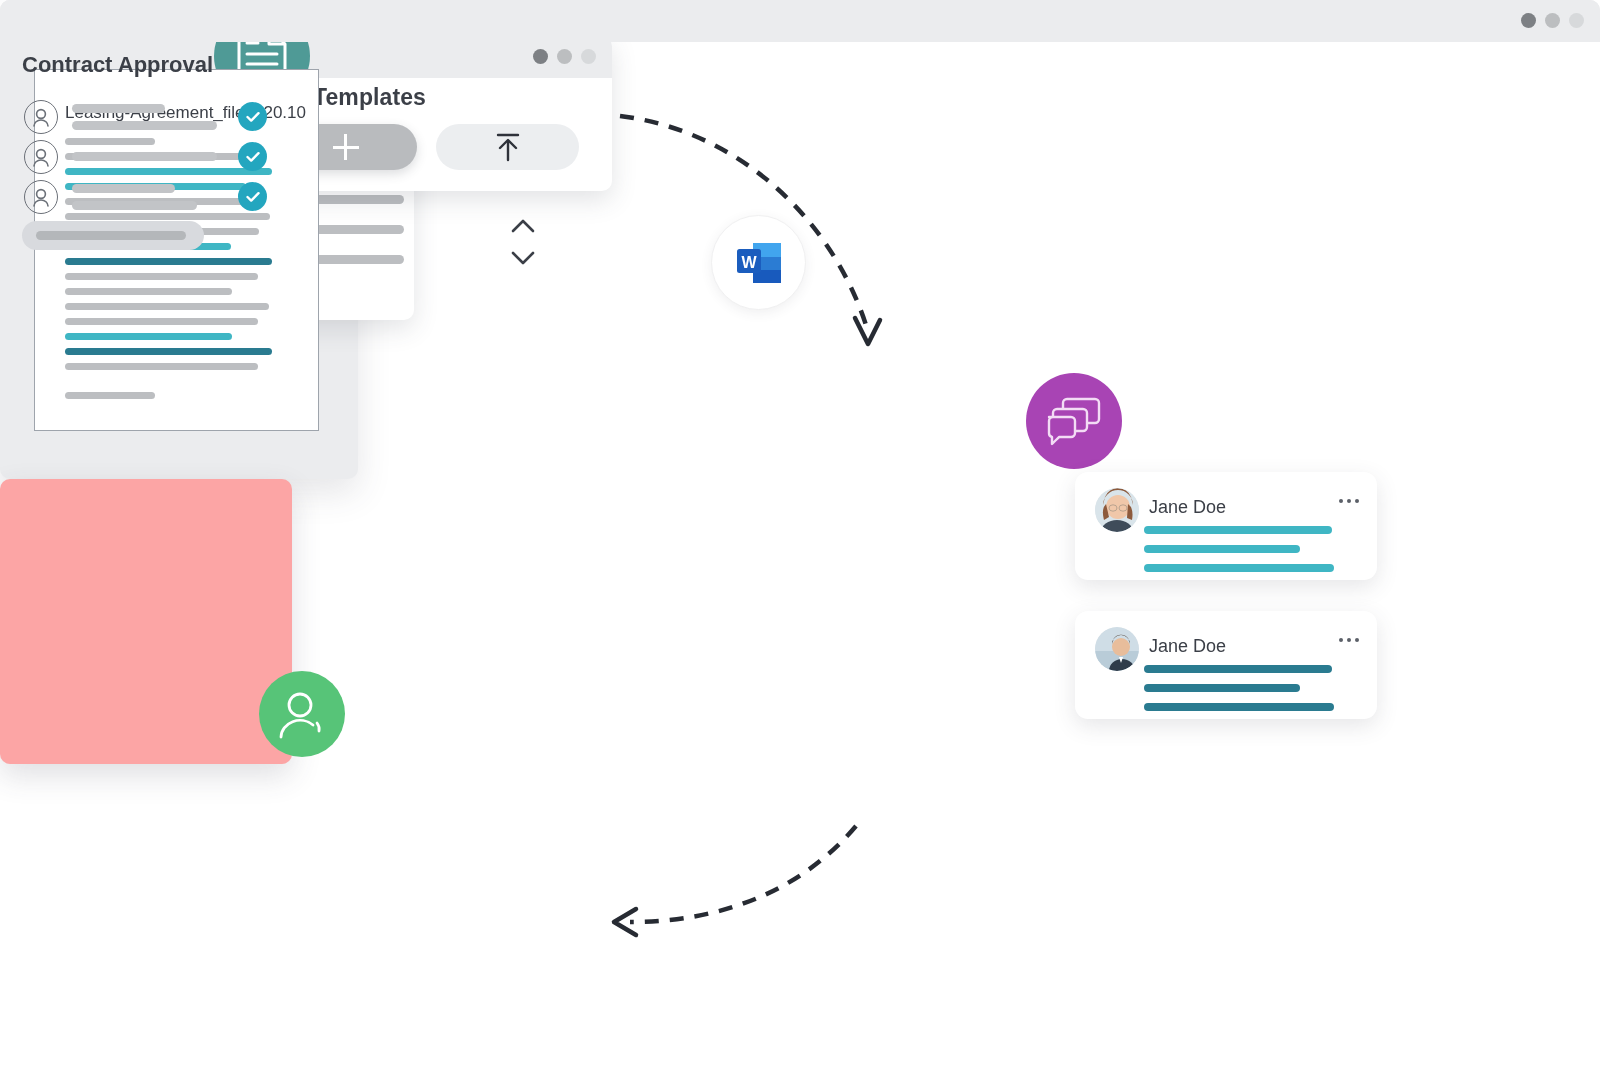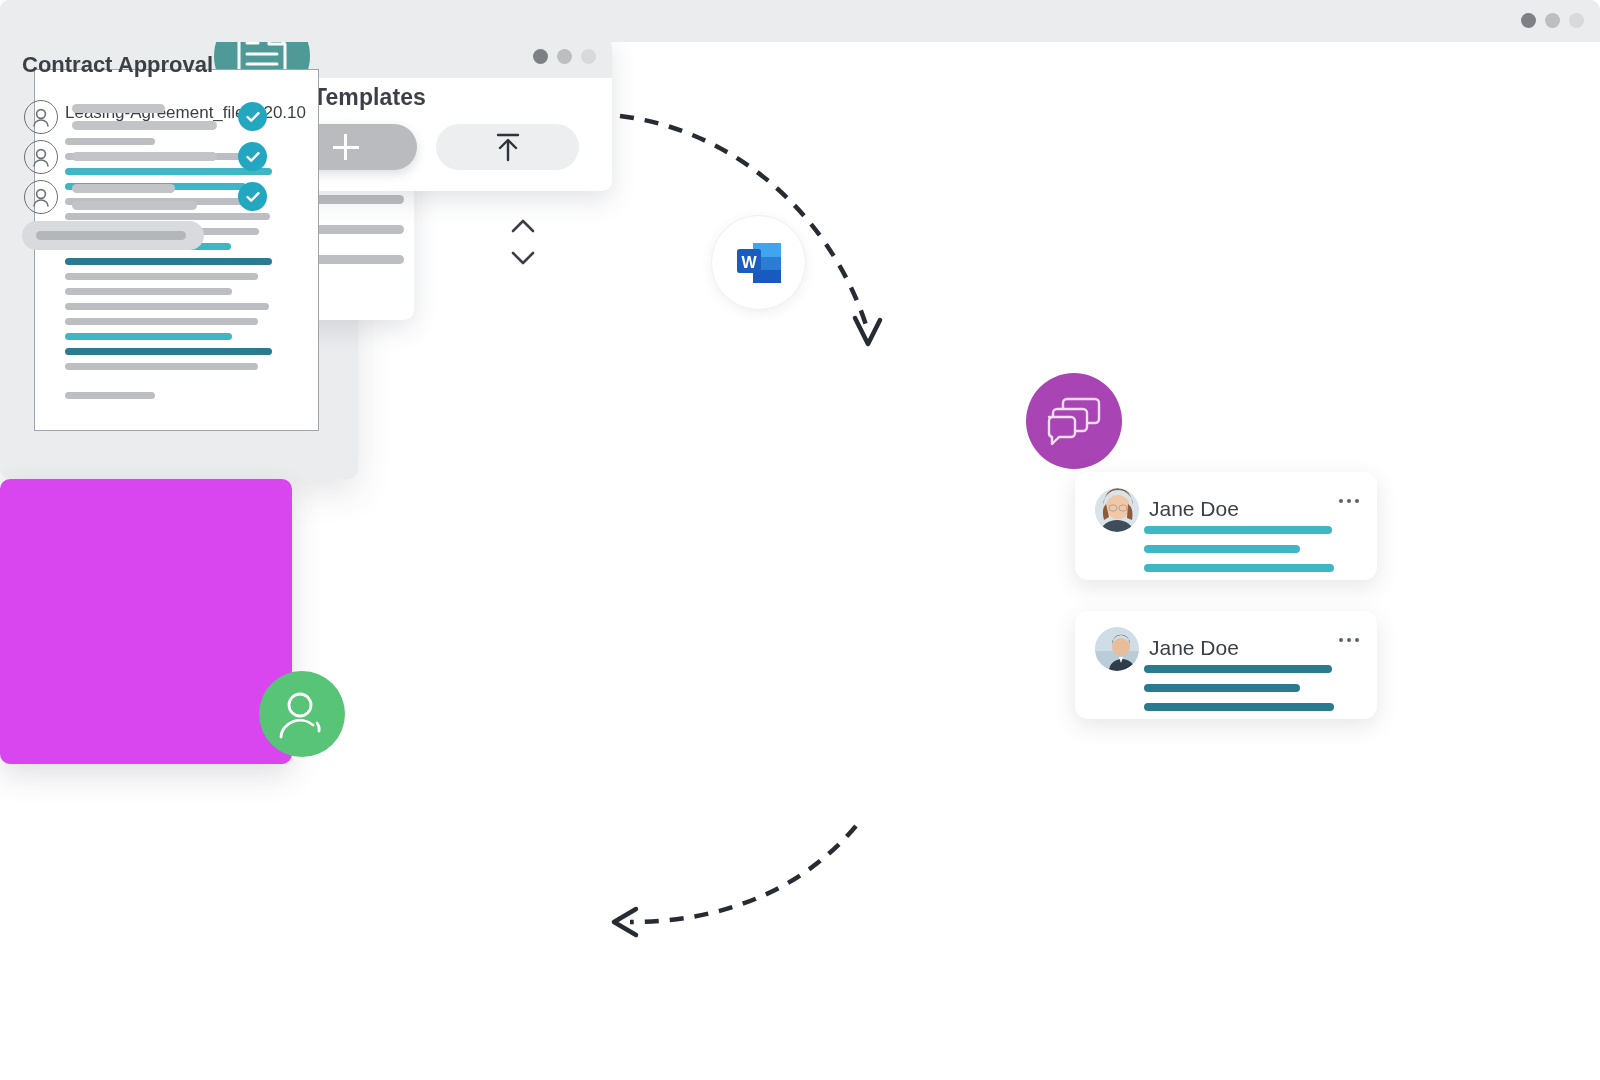--- a/index.html
+++ b/index.html
@@ -87,29 +87,29 @@
   .docline{position:absolute;left:30px;height:7px;border-radius:4px;}
 
   
   .comment-card{position:absolute;width:302px;height:108px;
     background:#ffffff;border-radius:13px;
     box-shadow:0 7px 22px rgba(60,64,80,.13);}
   #comment-card-jane{left:1075px;top:472px;}
   #comment-card-john{left:1075px;top:611px;}
   .avatar{position:absolute;left:20px;top:16px;width:44px;height:44px;
     border-radius:50%;overflow:hidden;background:#dfe6ea;}
-  .comment-name{position:absolute;left:74px;top:25px;font-size:21px;color:#3b3f47;}
+  .comment-name{position:absolute;left:74px;top:25px;font-size:18px;color:#3b3f47;}
   .more-icon{position:absolute;right:18px;top:27px;display:flex;gap:4px;}
   .more-icon i{width:4px;height:4px;border-radius:50%;background:#5c6068;display:block;}
   .cline{position:absolute;left:69px;height:8px;border-radius:4px;}
 
   
   #approval-window{
     left:300px;top:722px;width:292px;height:285px;
-    background:#d946ef;border-radius:10px;
+    background:#fca5a5;border-radius:10px;
     box-shadow:0 12px 30px rgba(60,64,80,.16);
   }
   #approval-title{position:absolute;left:22px;top:52px;
     font-size:22px;font-weight:700;color:#3b3f47;}
   .approval-row{position:absolute;left:24px;width:245px;height:40px;}
   .person-circle{position:absolute;left:0;top:0;width:32px;height:32px;
     border-radius:50%;border:1.6px solid #6b7078;}
   .arow-line{position:absolute;height:9px;border-radius:5px;background:#c2c4c7;}
   .check-badge{position:absolute;width:29px;height:29px;border-radius:50%;
     background:#23a6bf;display:flex;align-items:center;justify-content:center;}

